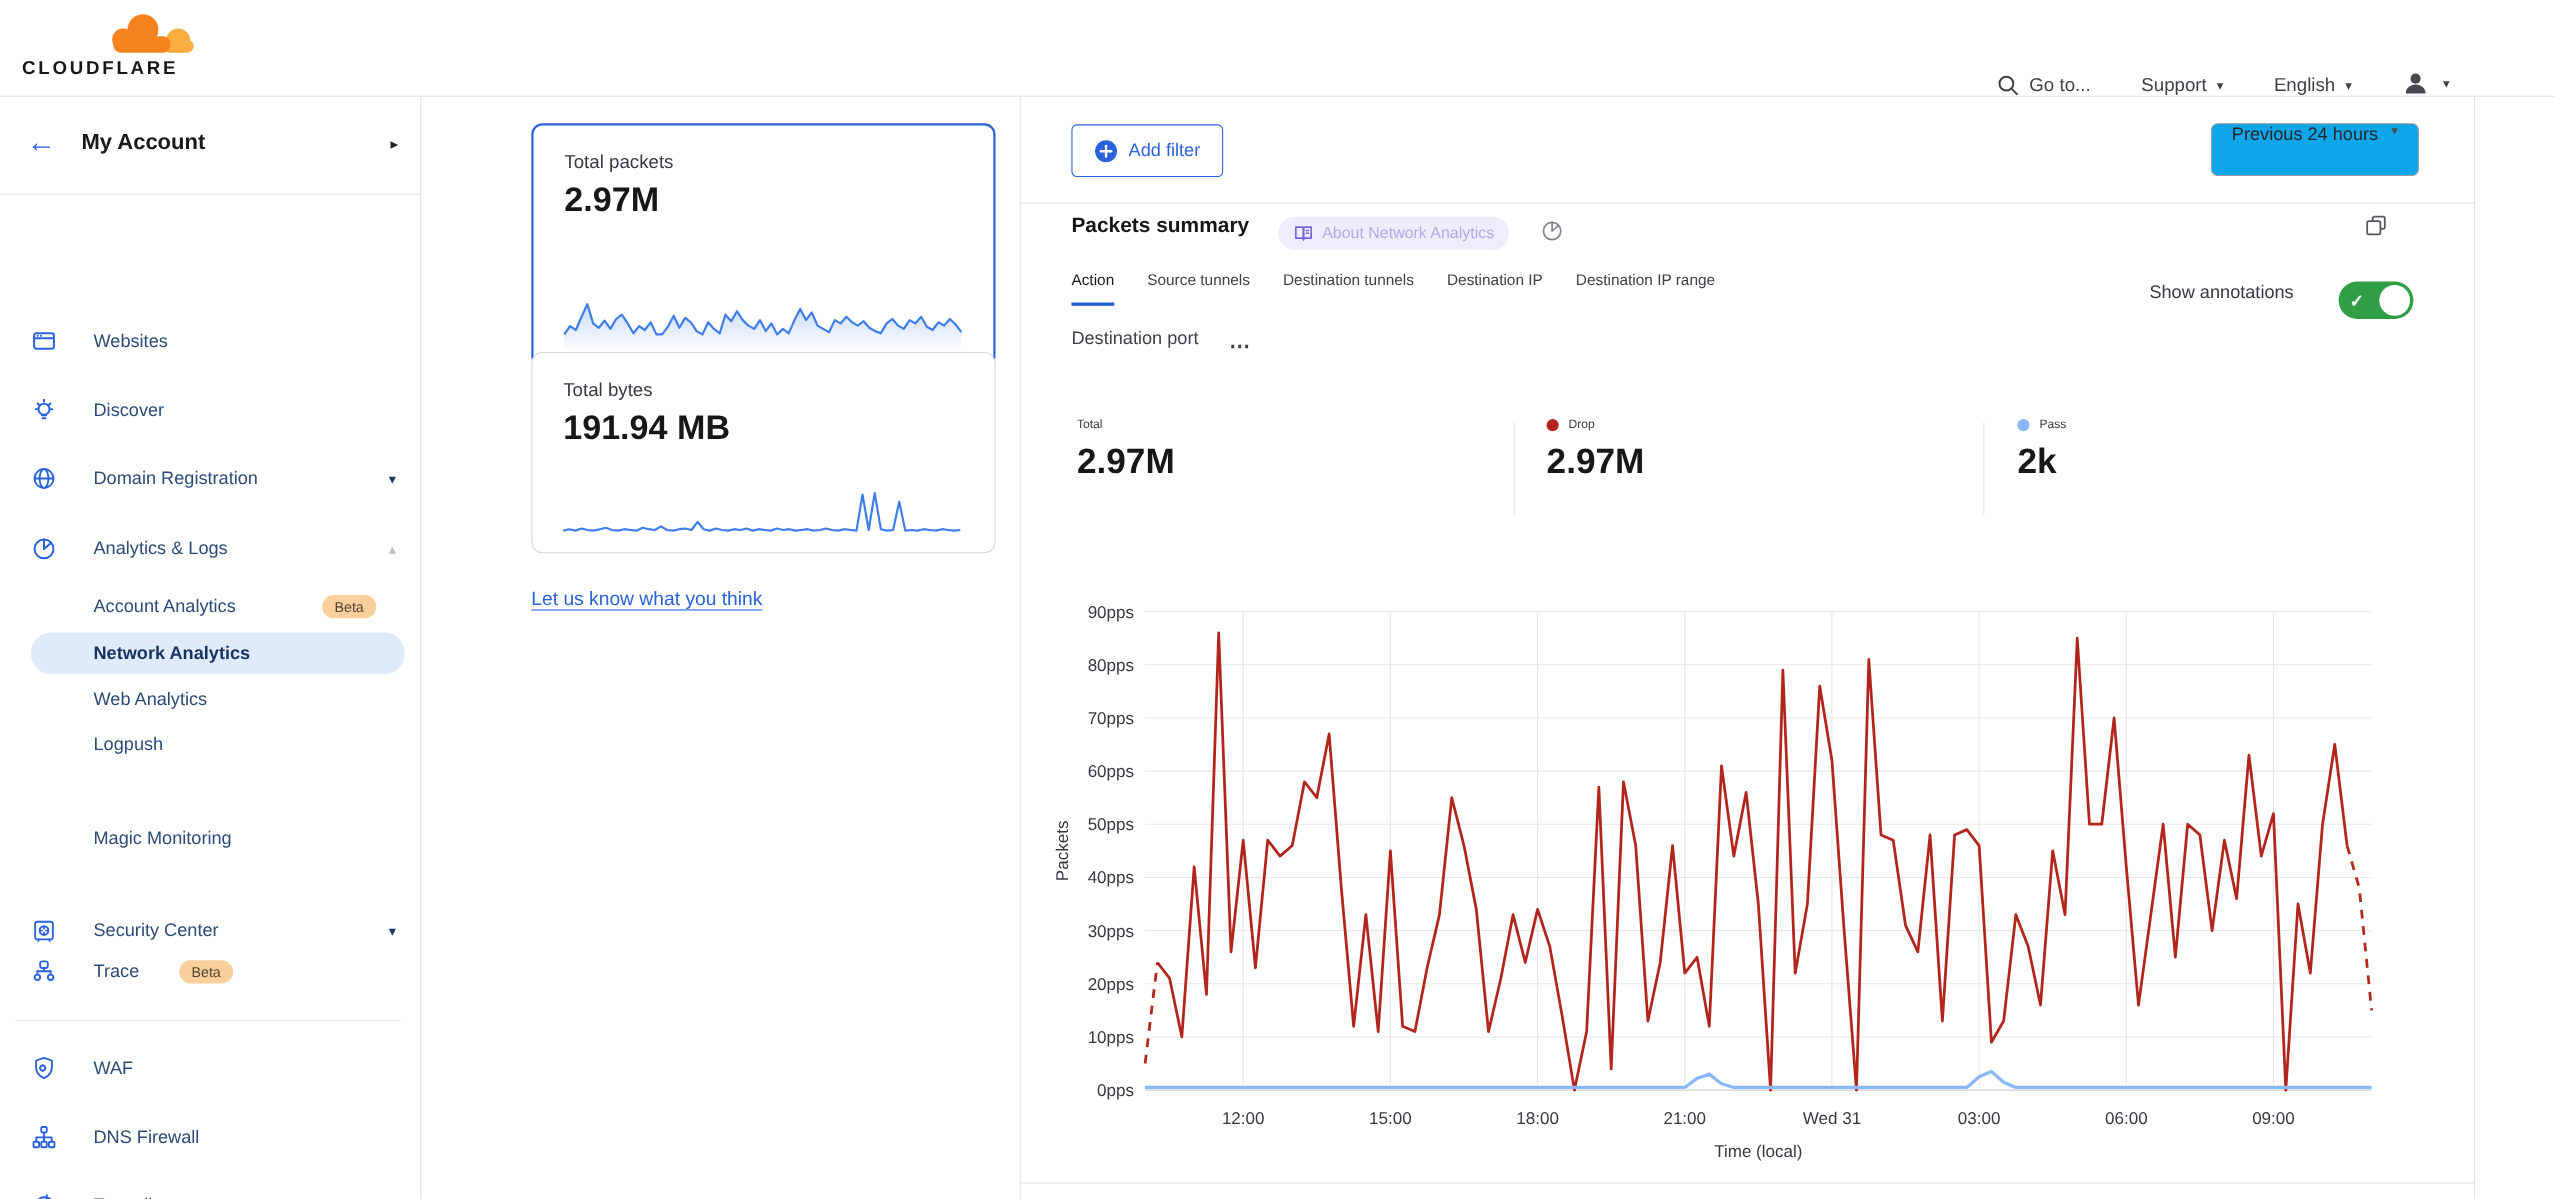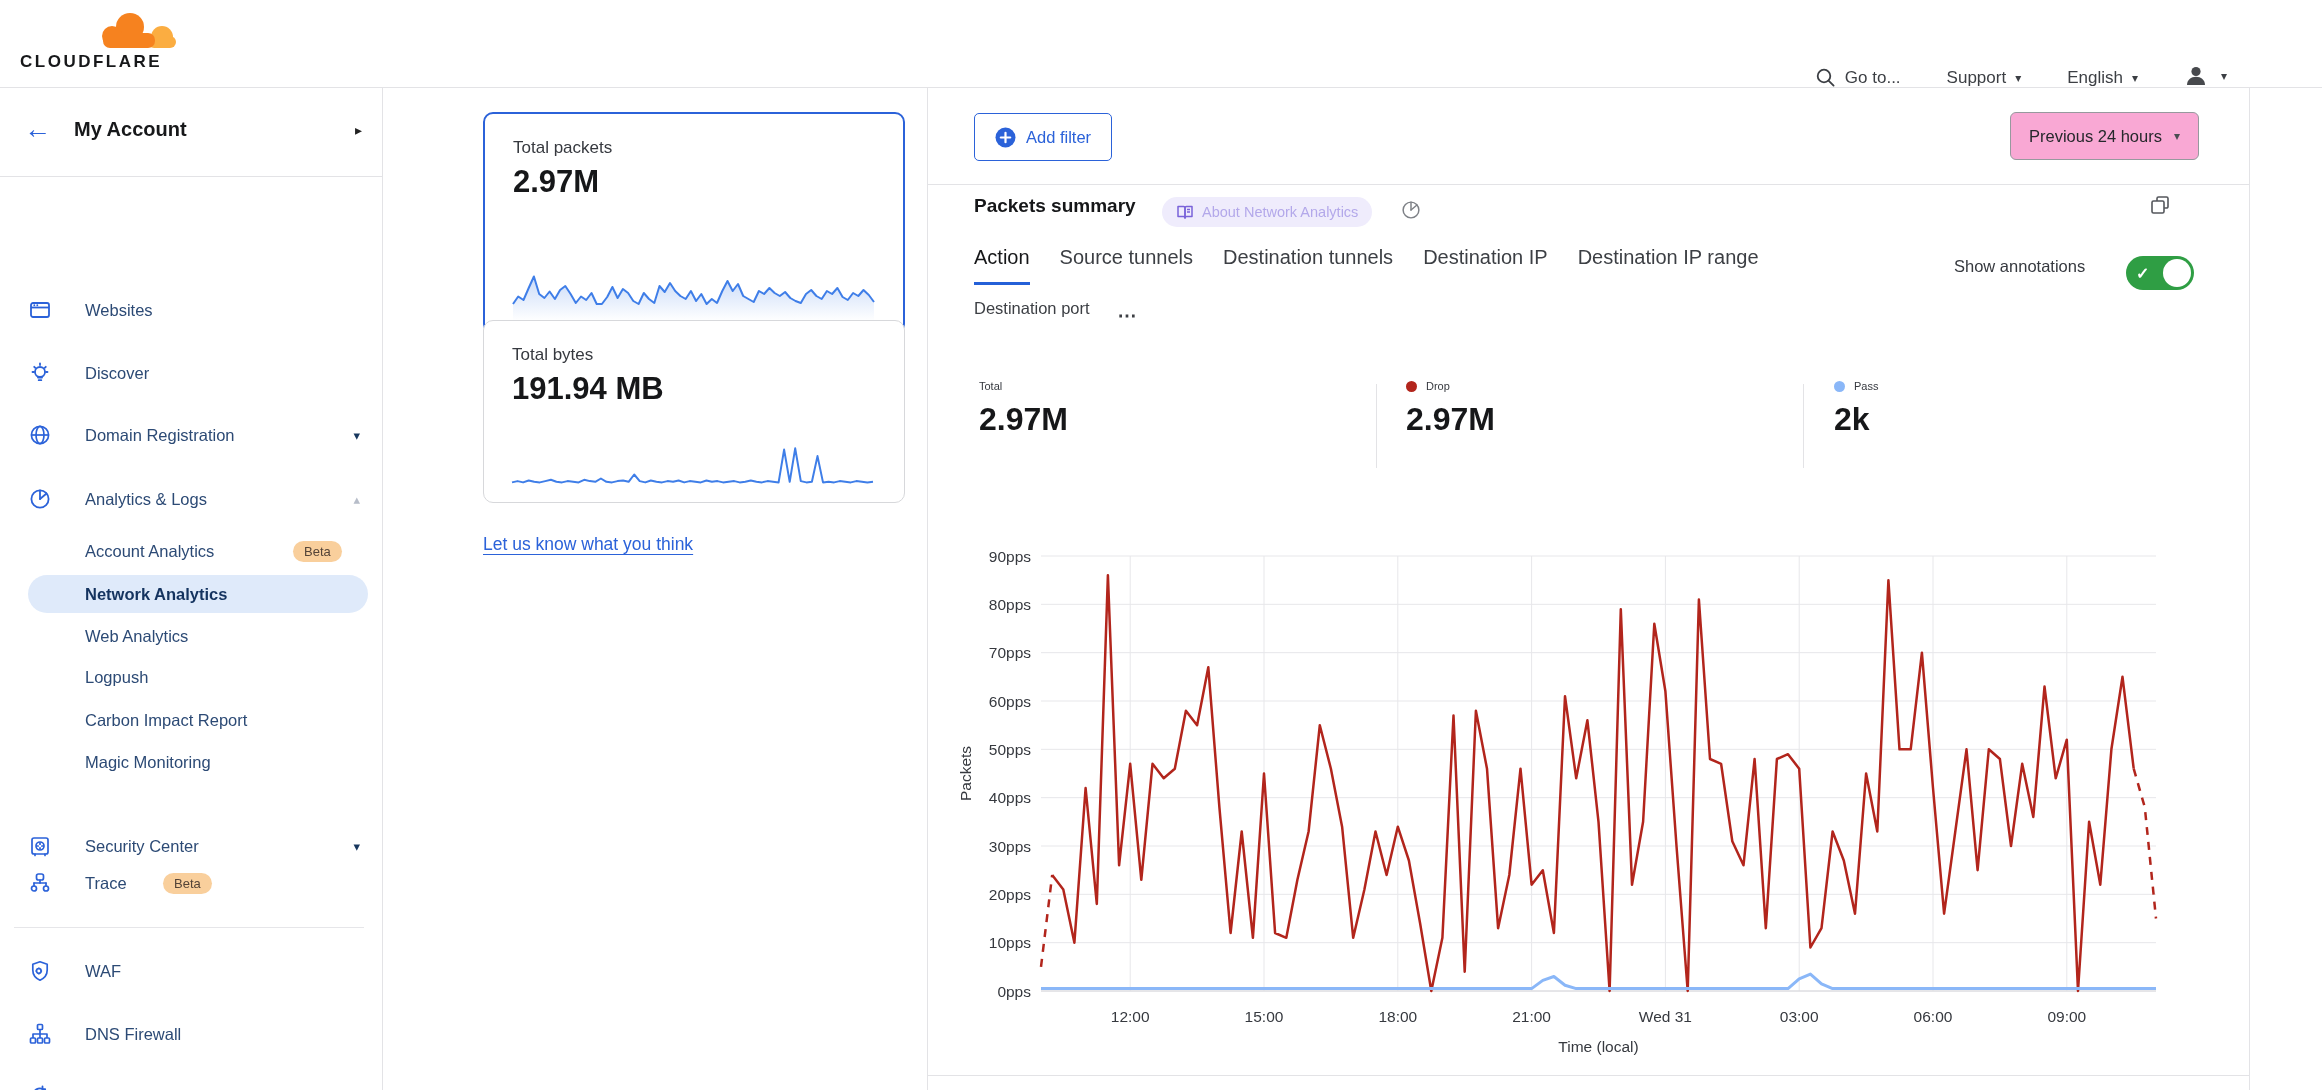--- a/index.html
+++ b/index.html
@@ -46,29 +46,29 @@
     line-height:1.6;color:#3a3d42}
   .feedback a{display:inline-block;margin-top:2px;color:var(--blue);text-decoration:underline;
     text-underline-offset:4px;cursor:pointer}
   
   .main{position:absolute;left:927px;top:88px;width:1323px;bottom:0;background:#fff;
     border-left:1px solid var(--border);border-right:1px solid var(--border)}
   .filter-row{position:absolute;left:0;top:0;width:100%;height:97px;border-bottom:1px solid var(--border)}
   .btn-addfilter{position:absolute;left:46px;top:25px;height:48px;display:flex;align-items:center;gap:10px;
     padding:0 20px;border:1px solid var(--blue);border-radius:5px;background:#fff;color:var(--blue);
     font-size:16.5px;cursor:pointer}
-  .btn-range{position:absolute;right:50px;top:24px;height:48px;display:flex;align-items:center;gap:12px;
-    padding:0 18px;border:1px solid #97999e;border-radius:6px;background:#f9a8d4;color:#26282c;
+  .btn-range{position:absolute;right:50px;top:24px;height:48px;display:flex;align-items:flex-start;gap:12px;
+    padding:0 18px;border:1px solid #97999e;border-radius:6px;background:#0ea5e9;color:#26282c;
     font-size:16.5px;cursor:pointer}
   .panel-title{position:absolute;left:46px;top:107px;font-size:19px;font-weight:700;color:#161719}
   .about-badge{position:absolute;left:234px;top:109px;height:30px;display:flex;align-items:center;gap:8px;
     padding:0 14px;background:#efecfc;border-radius:15px;font-size:14.5px;color:#b3a8ea;cursor:pointer}
   .pie-ic{position:absolute;left:472px;top:111px;cursor:pointer}
   .copy-ic{position:absolute;right:78px;top:106px;cursor:pointer}
-  .tabs{position:absolute;left:46px;top:158px;display:flex;gap:30px;font-size:20px;color:#3c3f44}
+  .tabs{position:absolute;left:46px;top:158px;display:flex;gap:30px;font-size:14px;color:#3c3f44}
   .tab{cursor:pointer;padding-bottom:13px;white-space:nowrap}
   .tab.active{color:#161719;border-bottom:3px solid #2460d8}
   .tabs2{position:absolute;left:46px;top:211px;display:flex;gap:28px;align-items:center;
     font-size:16.5px;color:#3c3f44}
   .more-dots{font-size:19px;font-weight:700;letter-spacing:1px;cursor:pointer}
   .annot-label{position:absolute;left:1026px;top:163px;width:132px;font-size:16.5px;color:var(--grey);line-height:1.85}
   .toggle{position:absolute;left:1198px;top:168px;width:68px;height:34px;border-radius:17px;cursor:pointer}
   .toggle .knob{position:absolute;right:3px;top:3px;width:28px;height:28px;border-radius:50%;background:#fff}
   .toggle .chk{position:absolute;left:10px;top:8px;color:#fff;font-size:16px;font-weight:700}
   .stat{position:absolute;top:292px}
@@ -180,23 +180,20 @@
   <div class="nav-item sel" style="top:484px">
     <span class="sel-pill"></span>
     <span class="nav-label" style="z-index:1">Network Analytics</span>
   </div>
 
   <div class="nav-item" style="top:526px">
     <span class="nav-label">Web Analytics</span>
   </div>
   <div class="nav-item" style="top:567px">
     <span class="nav-label">Logpush</span>
-  </div>
-  <div class="nav-item" style="top:610px">
-    <span class="nav-label">Carbon Impact Report</span>
   </div>
   <div class="nav-item" style="top:652px">
     <span class="nav-label">Magic Monitoring</span>
   </div>
 
   <div class="nav-item" style="top:736px">
     <svg class="ic icon" viewBox="0 0 24 24" fill="none" stroke="#2b62d9" stroke-width="1.7" stroke-linecap="round">
       <rect x="4" y="4" width="16" height="16" rx="2"></rect>
         <circle cx="12" cy="12" r="4"></circle>
       <line x1="12" y1="9" x2="12" y2="10.2"></line>

